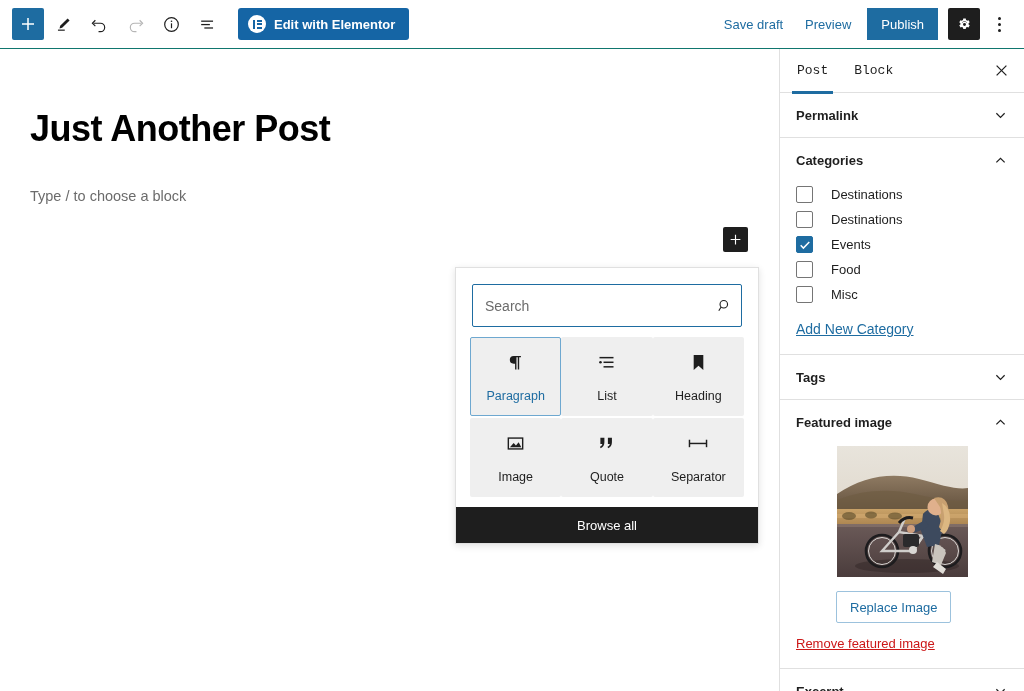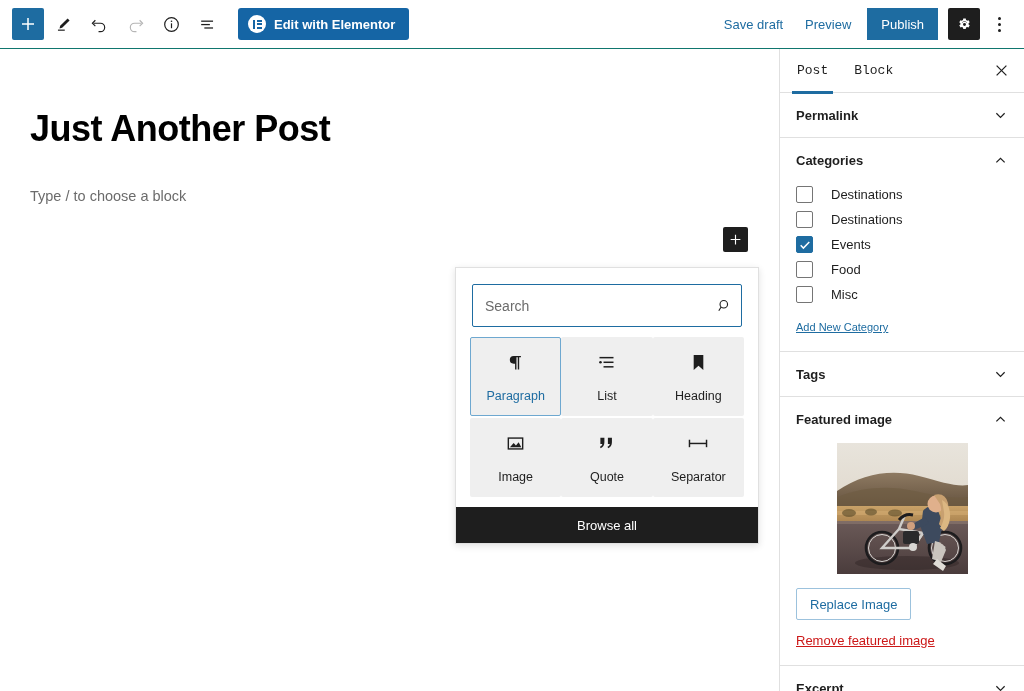--- a/index.html
+++ b/index.html
@@ -233,38 +233,39 @@
     border: 1.5px solid #757575;
     border-radius: 2px;
     background: #fff;
     display: flex; align-items: center; justify-content: center;
     flex-shrink: 0;
   }
   .cbox.checked { background: #1e6ca1; border-color: #1e6ca1; }
   .cat-label { font-size: 13px; color: #1e1e1e; }
   .add-cat {
     display: inline-block; margin-top: 14px;
-    color: #1e6ca1; font-size: 11px;
+    color: #1e6ca1; font-size: 14px;
     text-decoration: underline; cursor: pointer;
   }
 
   .featured-thumb {
     width: 131px; height: 131px;
     margin: 2px auto 0 auto;
     overflow: hidden;
     display: block;
     cursor: pointer;
   }
   .btn-replace {
     display: block; margin-top: 14px;
     background: #fff; color: #1e6ca1;
     border: 1.5px solid #9cc2dd; border-radius: 2px;
     height: 32px; padding: 0 13px;
     font-size: 13px; cursor: pointer;
     font-family: "Liberation Sans", sans-serif;
+    margin-left: 40px;
   }
   .link-remove {
     display: inline-block; margin-top: 13px;
     color: #cc1818; font-size: 13px;
     text-decoration: underline; cursor: pointer;
   }
 </style>
 </head>
 <body>
 

